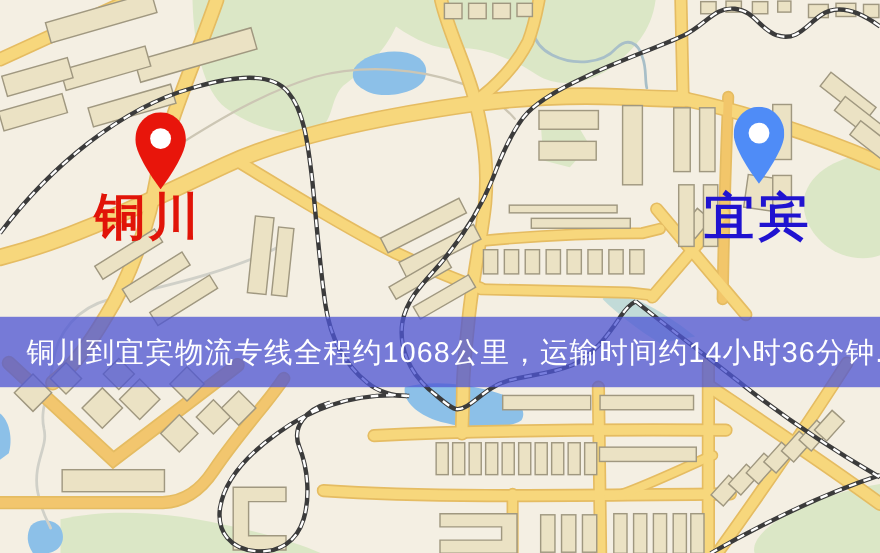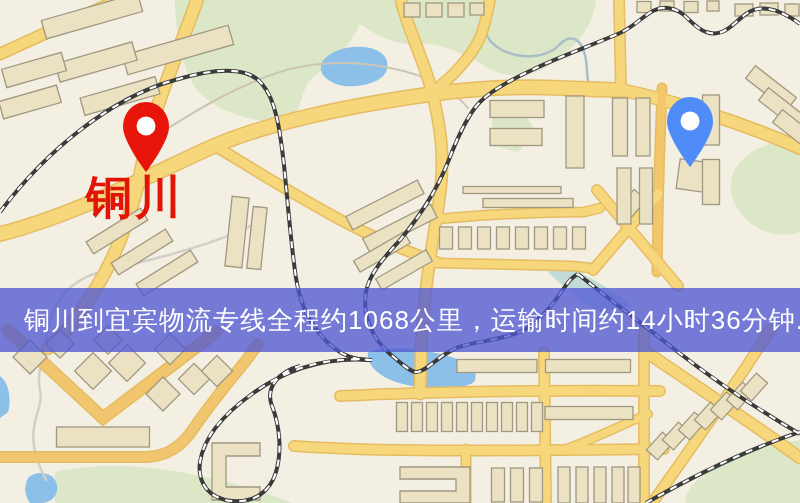--- a/index.html
+++ b/index.html
@@ -197,18 +197,19 @@
     <circle cx="23" cy="24" r="9.5" fill="#ffffff"></circle>
   </svg>
 
   <svg class="pin" viewBox="0 0 46 70" style="left: 667px; top: 97px;">
     <path d="M23,70 C23,70 0,40 0,25 C0,11 10,0 23,0 C36,0 46,11 46,25 C46,40 23,70 23,70 Z" fill="#4f8cf7"></path>
     <circle cx="23" cy="24" r="9.5" fill="#ffffff"></circle>
   </svg>
 
   <div class="city-label" style="left: 86px; top: 174px; color: rgb(225, 20, 8);">铜川</div>
 
+  <div class="city-label" style="left: 640px; top: 174px; color: rgb(32, 19, 208);">宜宾</div>
 
   <div class="banner" id="route-banner" style="top: 288px; height: 64px; background: rgba(78, 85, 212, 0.76);">
     <span style="color: rgb(255, 255, 255);">铜川到宜宾物流专线全程约1068公里，运输时间约14小时36分钟.</span>
   </div>
 
 </div>
 
 </body></html>

